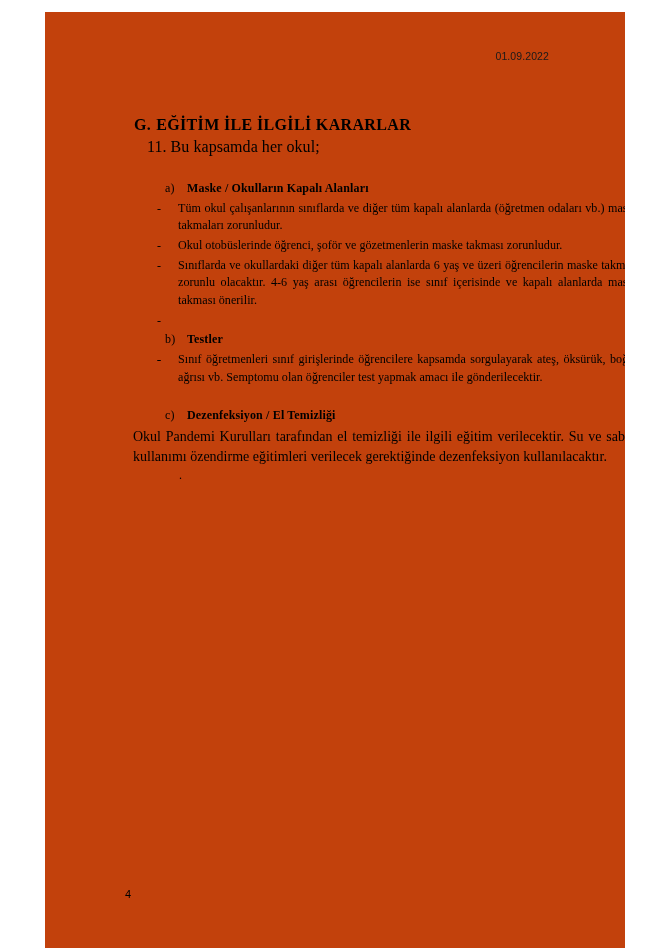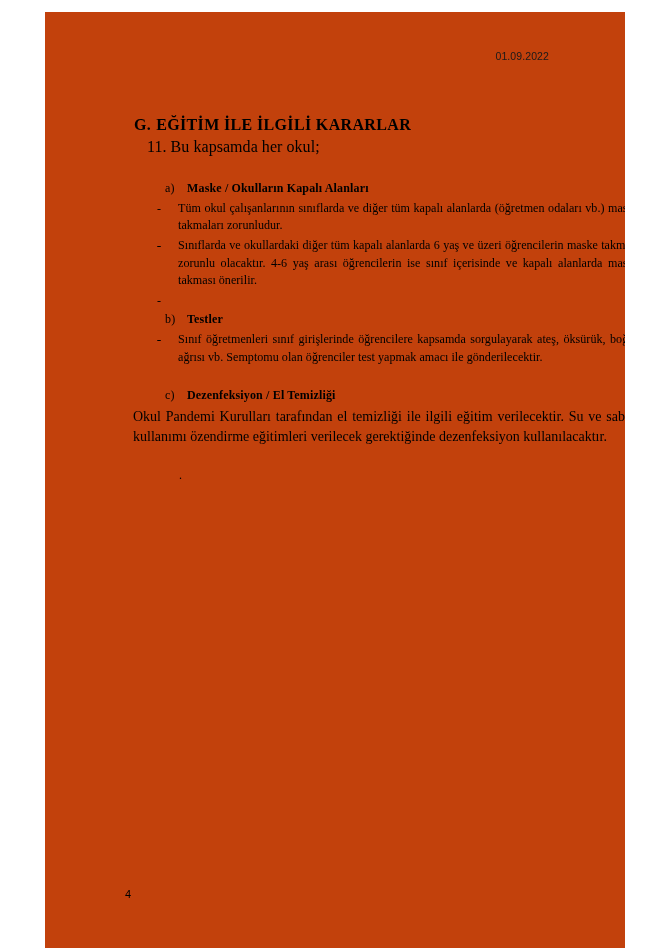--- a/index.html
+++ b/index.html
@@ -165,20 +165,21 @@
       <div class="sub-heading">
         <span class="marker">a)</span><span>Maske / Okulların Kapalı Alanları</span>
       </div>
       <ul class="bullet-list">
         <li class="bullet">
           <span class="dash">-</span>
           <span>Tüm okul çalışanlarının sınıflarda ve diğer tüm kapalı alanlarda (öğretmen odaları vb.) maske takmaları zorunludur.</span>
         </li>
         <li class="bullet">
           <span class="dash">-</span>
+          <span>Okul otobüslerinde öğrenci, şoför ve gözetmenlerin maske takması zorunludur.</span>
         </li>
         <li class="bullet">
           <span class="dash">-</span>
           <span>Sınıflarda ve okullardaki diğer tüm kapalı alanlarda 6 yaş ve üzeri öğrencilerin maske takması zorunlu olacaktır. 4-6 yaş arası öğrencilerin ise sınıf içerisinde ve kapalı alanlarda maske takması önerilir.</span>
         </li>
         <li class="bullet">
           <span class="dash">-</span>
         </li>
       </ul>
     </div>

